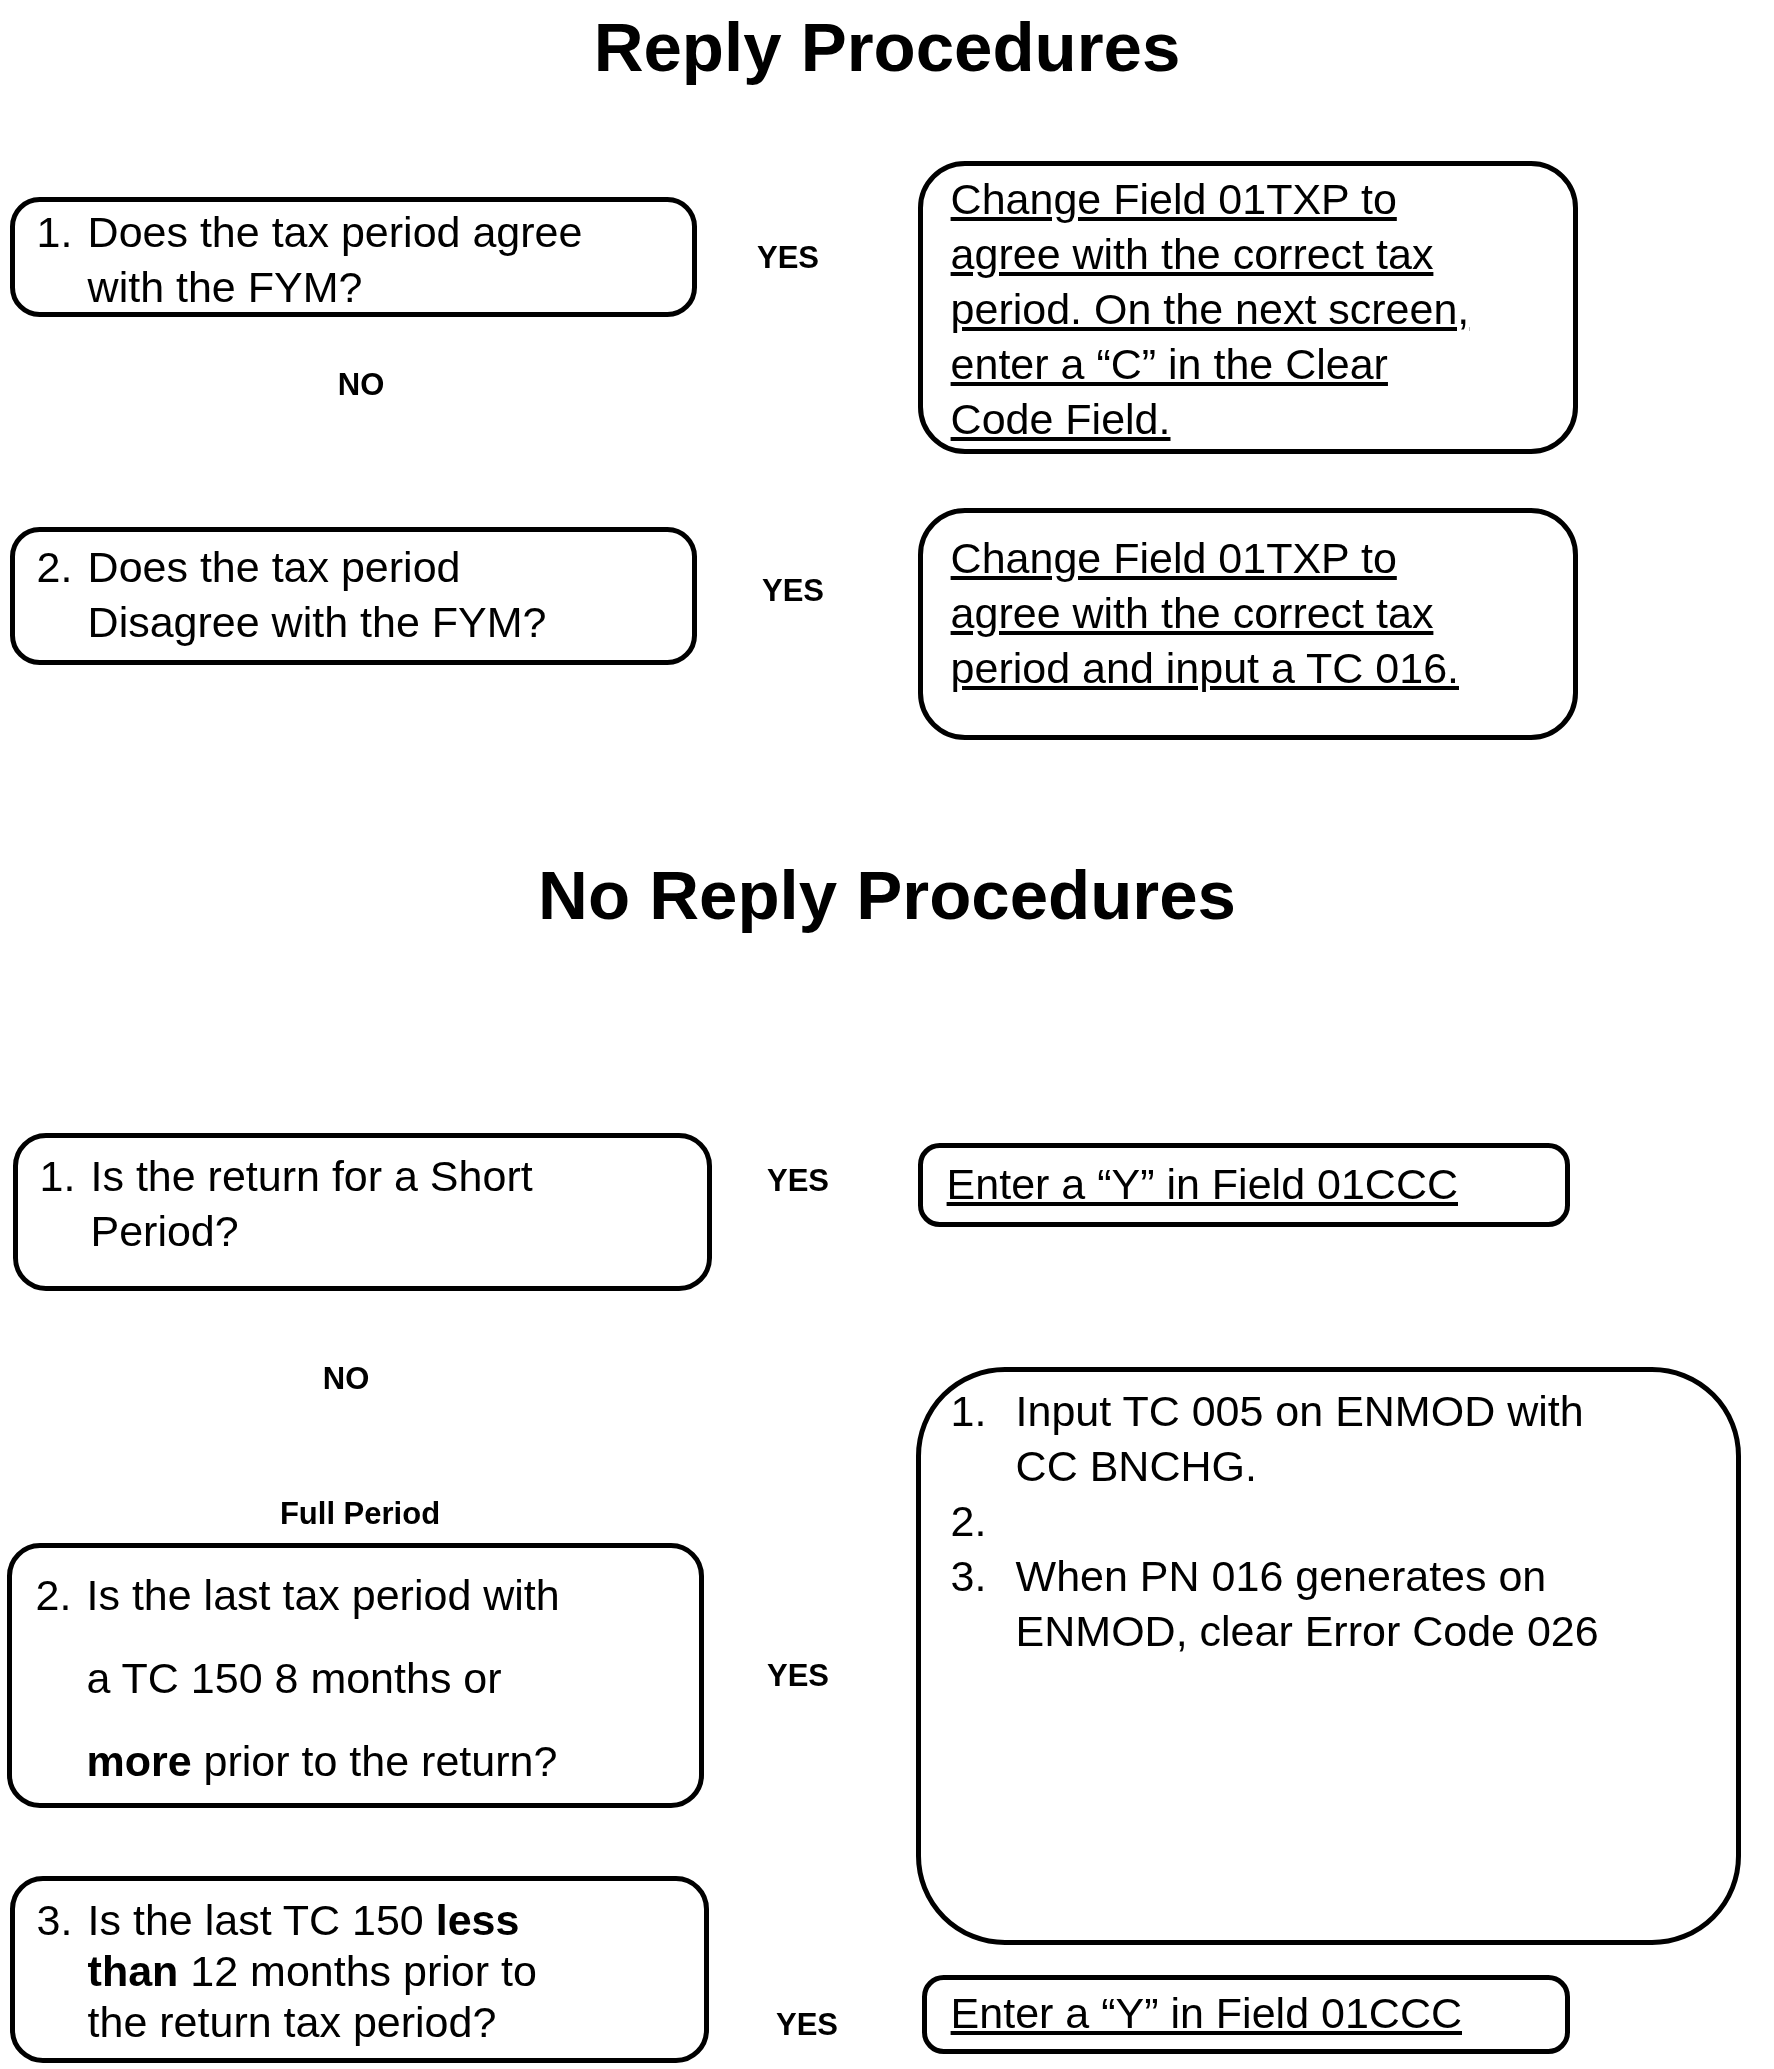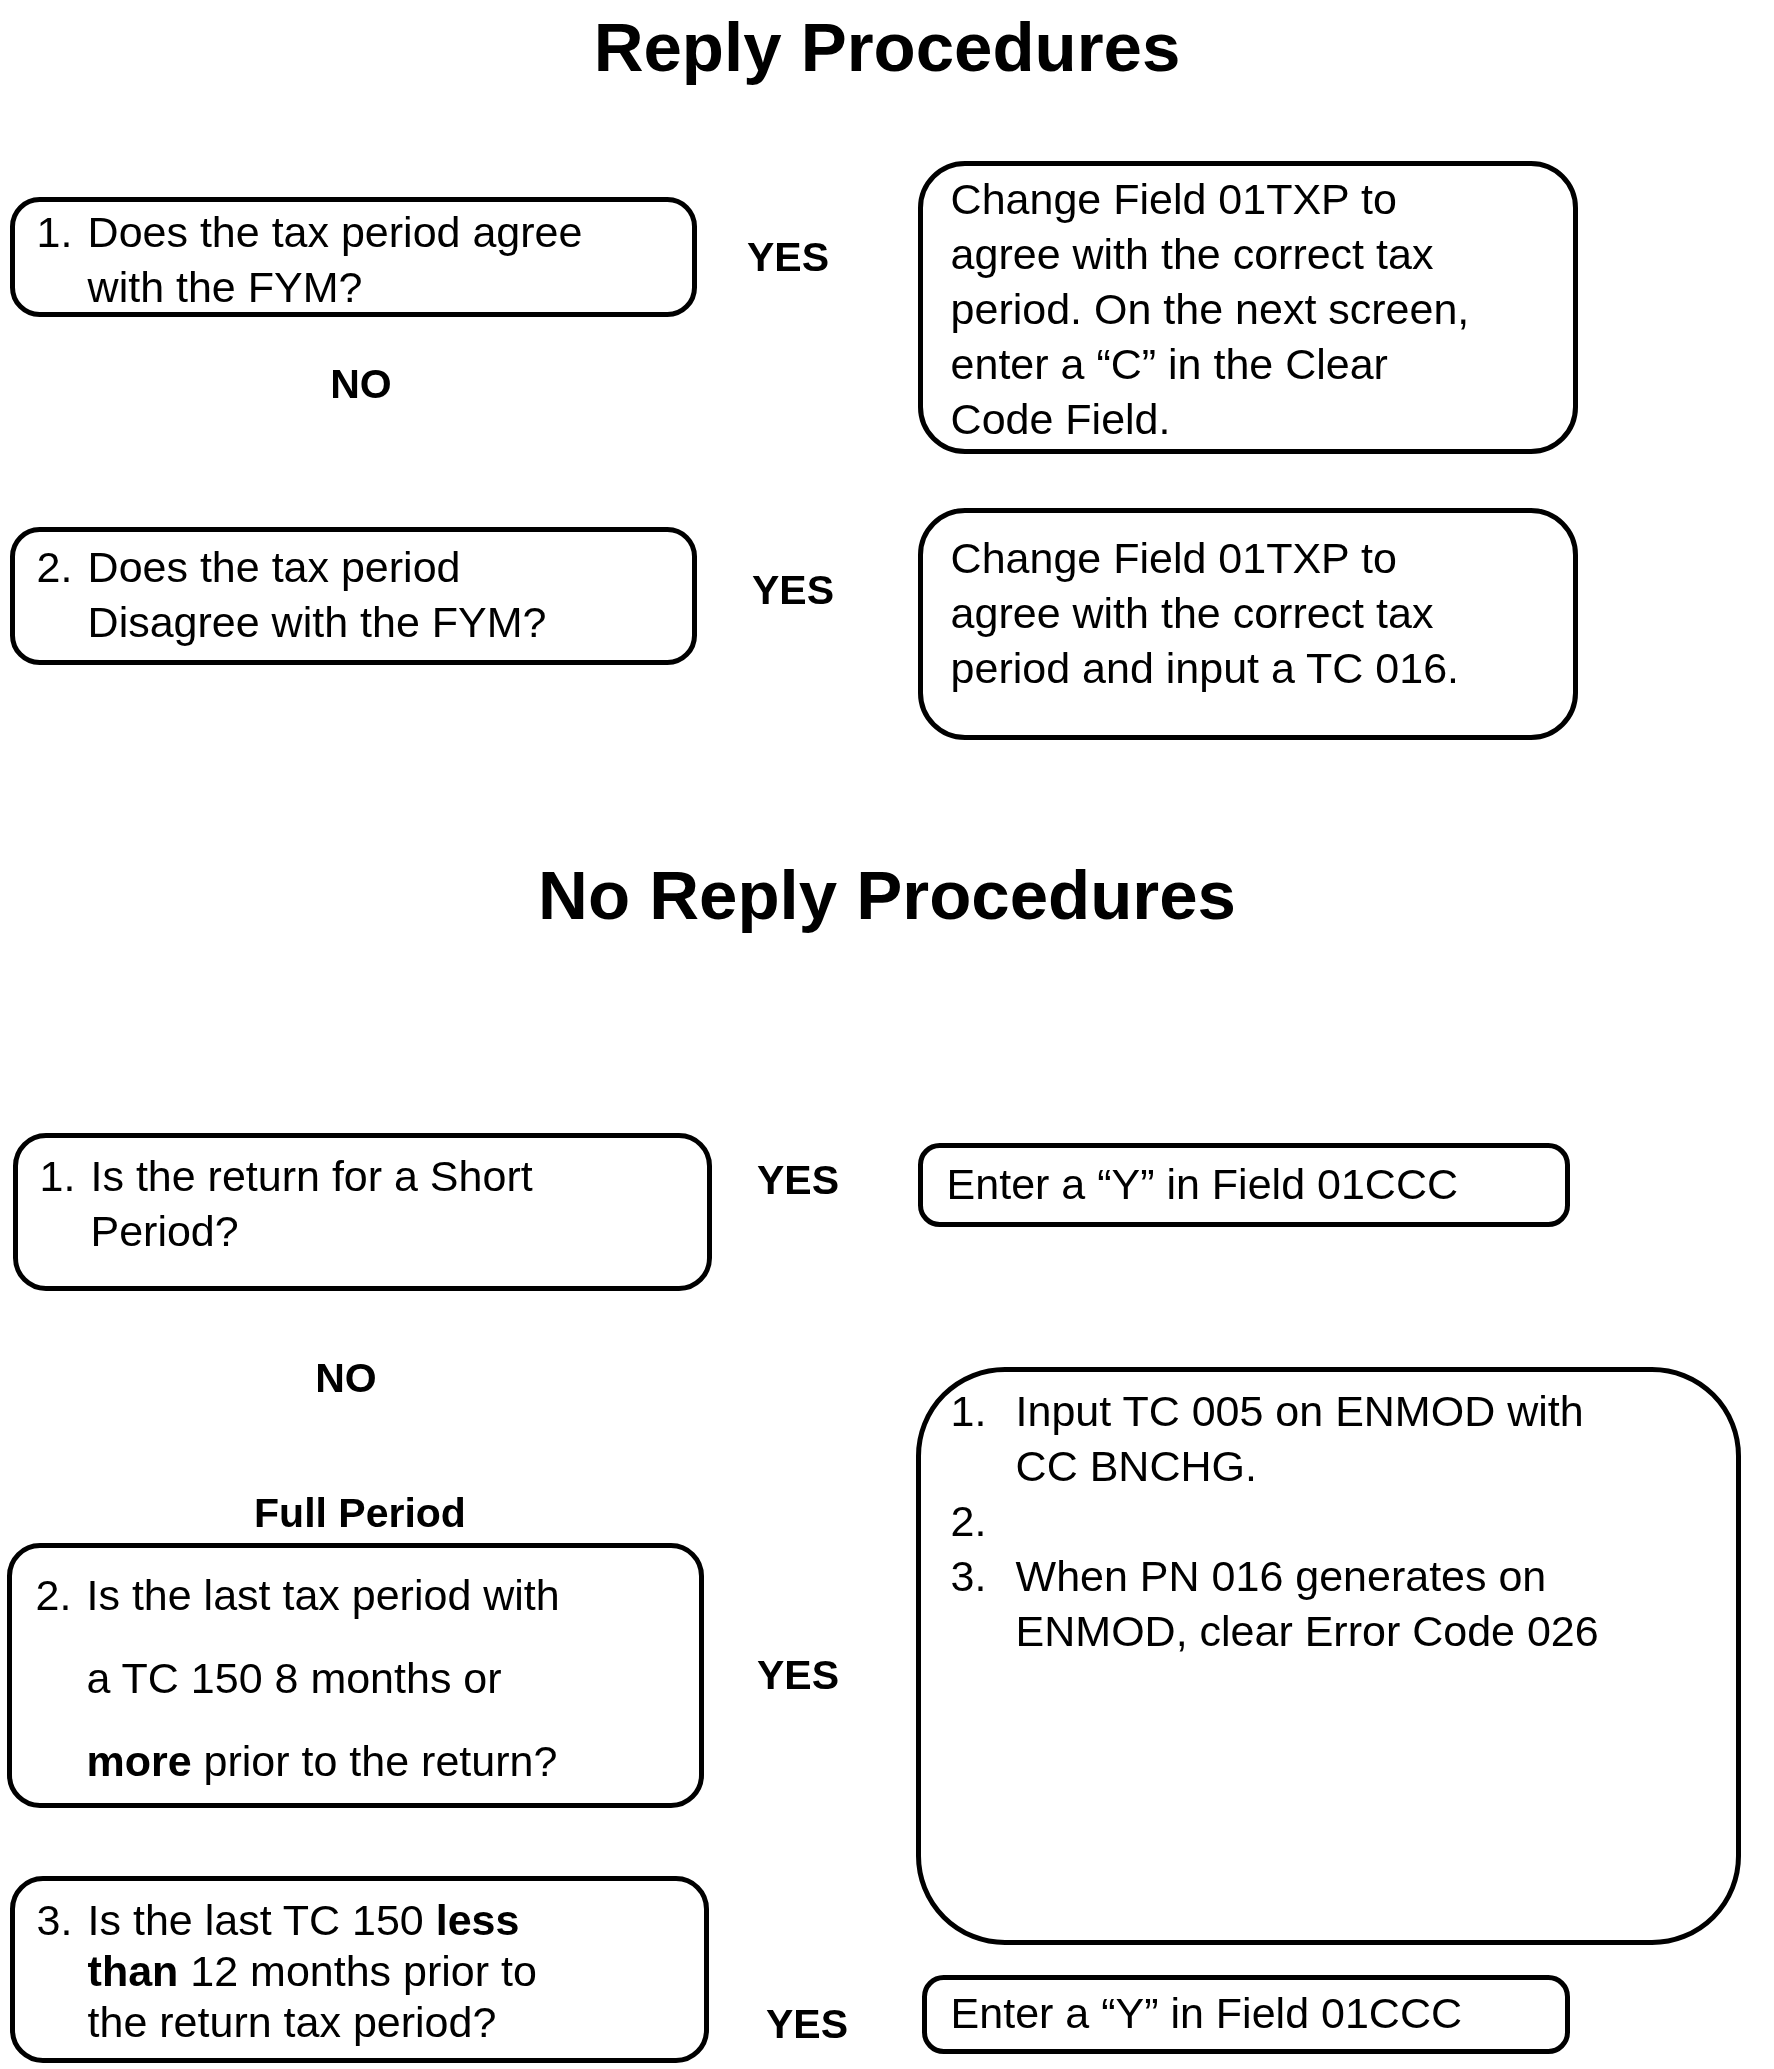--- a/index.html
+++ b/index.html
@@ -32,27 +32,28 @@
     display: flex;
     font-size: 43px;
     line-height: 55px;
   }
   .num { flex: 0 0 51px; }
   .txt { white-space: pre-line; }
   .atext {
     font-size: 43px;
     line-height: 55px;
     white-space: pre-line;
+    text-decoration: underline;
   }
   .label {
     position: absolute;
     width: 138px;
     text-align: center;
     font-weight: bold;
-    font-size: 41px;
+    font-size: 31px;
     line-height: 51px;
     white-space: nowrap;
   }
   .step {
     display: flex;
     font-size: 43px;
     line-height: 55px;
   }
   .snum { flex: 0 0 65px; }
   b { font-weight: bold; }

